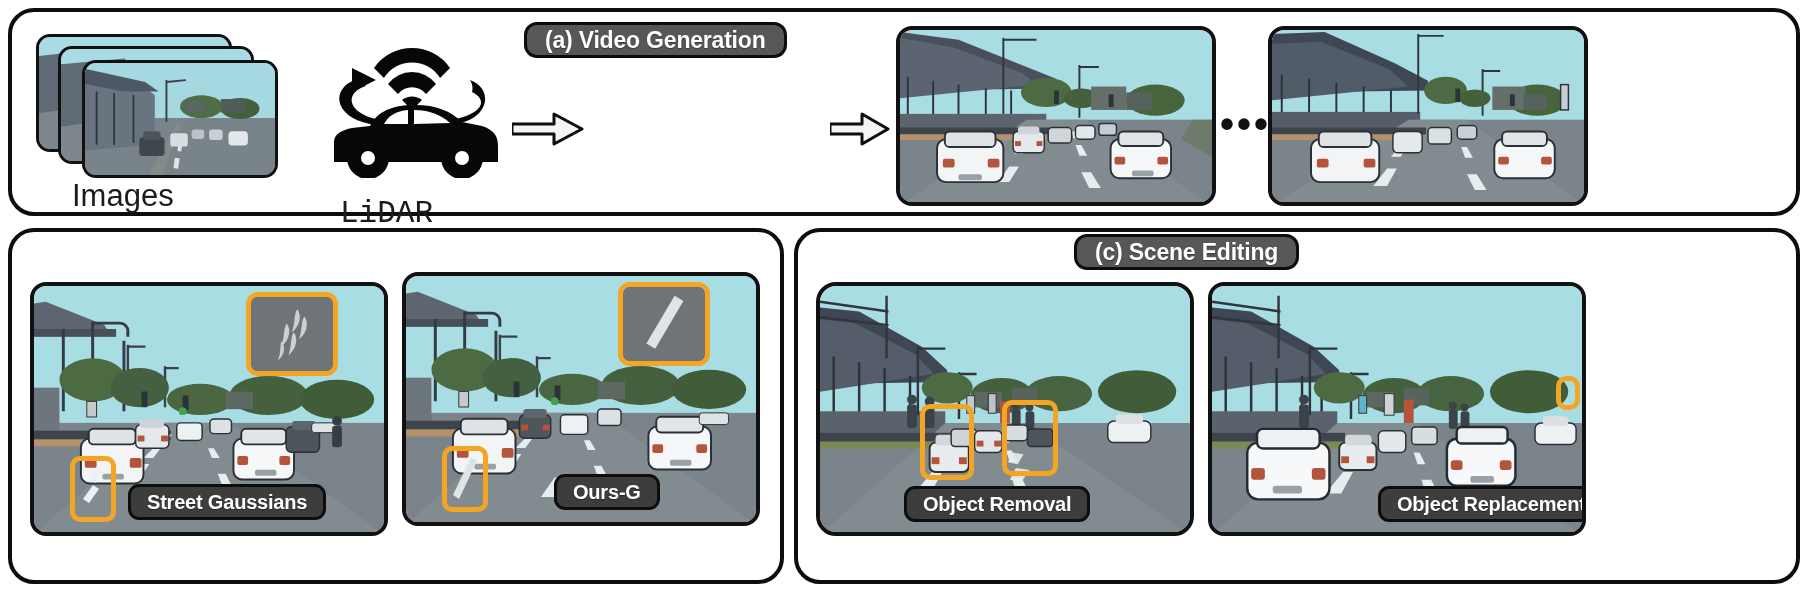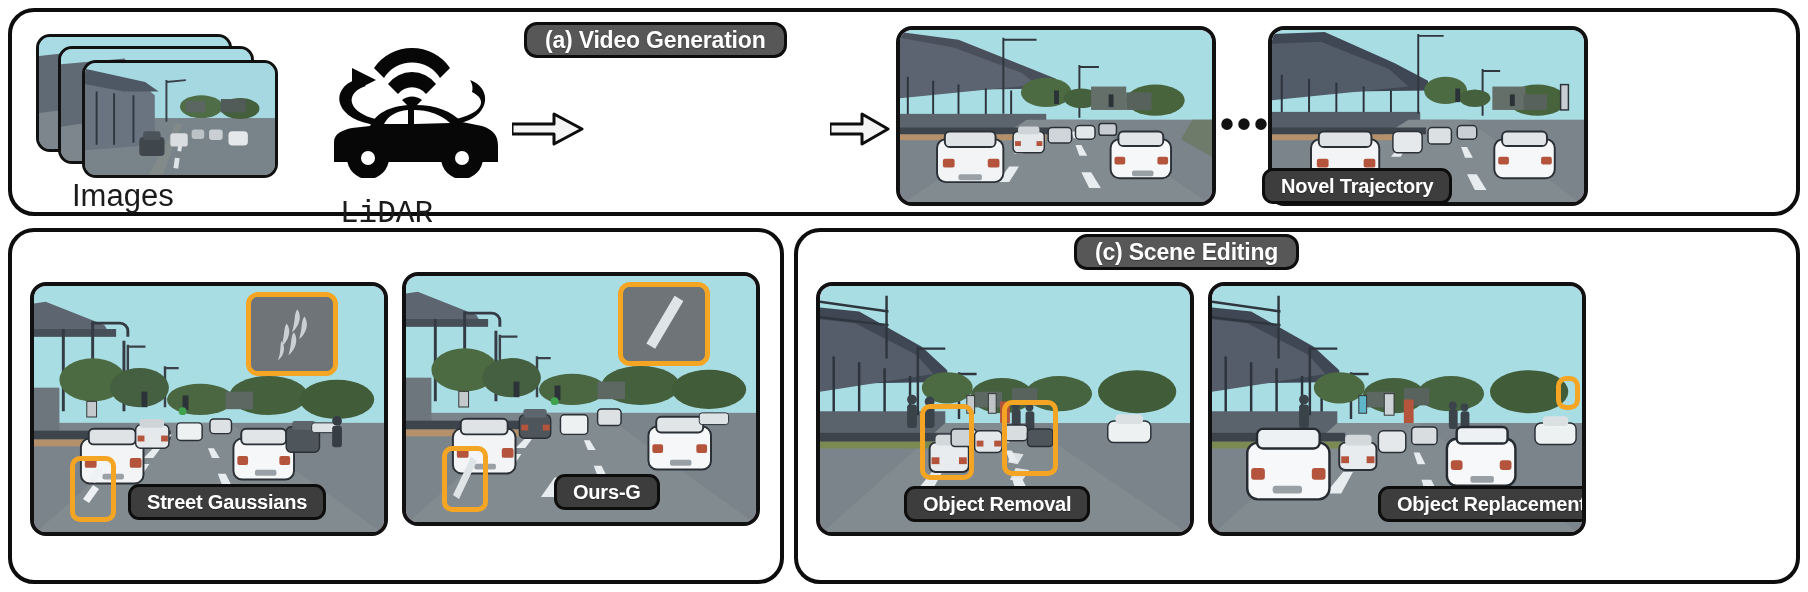--- a/index.html
+++ b/index.html
@@ -363,21 +363,20 @@
       </g>
       <g>
         <rect x="228" y="112" width="62" height="40" rx="9" fill="#f5f7f8" stroke="#2a3036" stroke-width="2"></rect>
         <rect x="236" y="104" width="46" height="15" rx="5" fill="#e1e5e8" stroke="#2a3036" stroke-width="2"></rect>
         <rect x="232" y="130" width="11" height="8" rx="2" fill="#b4543c"></rect>
         <rect x="276" y="130" width="11" height="8" rx="2" fill="#b4543c"></rect>
       </g>
     </svg>
   </div>
 
-  <div class="badge caption" style="position:absolute; left:1250px; top:156px;">Novel Trajectory</div>
 </div>
 
 <div class="panel" id="panel-b">
 
   <div class="scene" style="left:18px; top:50px; width:358px; height:254px;">
     <svg class="scene-inner" viewBox="0 0 358 254" preserveAspectRatio="none">
       <rect x="0" y="0" width="358" height="150" fill="#a9dde4"></rect>
       <rect x="0" y="140" width="358" height="114" fill="#7b848b"></rect>
 
       <polygon points="0,18 12,16 72,40 78,50 0,50" fill="#5d6570"></polygon>
@@ -560,21 +559,21 @@
       </svg>
     </div>
 
     <div class="badge caption cap-on-scene" style="left:148px; top:198px;">Ours-G</div>
   </div>
 </div>
 
 <div class="panel" id="panel-c">
   <div class="badge section" id="badge-c" style="position:absolute; left:276px; top:2px;">(c) Scene Editing</div>
 
-  <div class="scene" style="left:18px; top:50px; width:378px; height:254px;">
+  <div class="scene" style="left:18px; top:50px; width:378px; height:254px;border-radius:20px;">
     <svg class="scene-inner" viewBox="0 0 378 254" preserveAspectRatio="none">
       <rect x="0" y="0" width="378" height="150" fill="#a9dde4"></rect>
       <rect x="0" y="140" width="378" height="114" fill="#7b848b"></rect>
 
       <polygon points="0,22 40,26 104,62 130,86 130,98 0,100" fill="#3f4754"></polygon>
       <polygon points="0,34 36,38 98,70 116,90 0,108" fill="#545d69"></polygon>
       <g stroke="#2c333c" stroke-width="2.5">
         <line x1="14" y1="72" x2="14" y2="164"></line>
         <line x1="40" y1="78" x2="40" y2="162"></line>
         <line x1="66" y1="84" x2="66" y2="160"></line>

